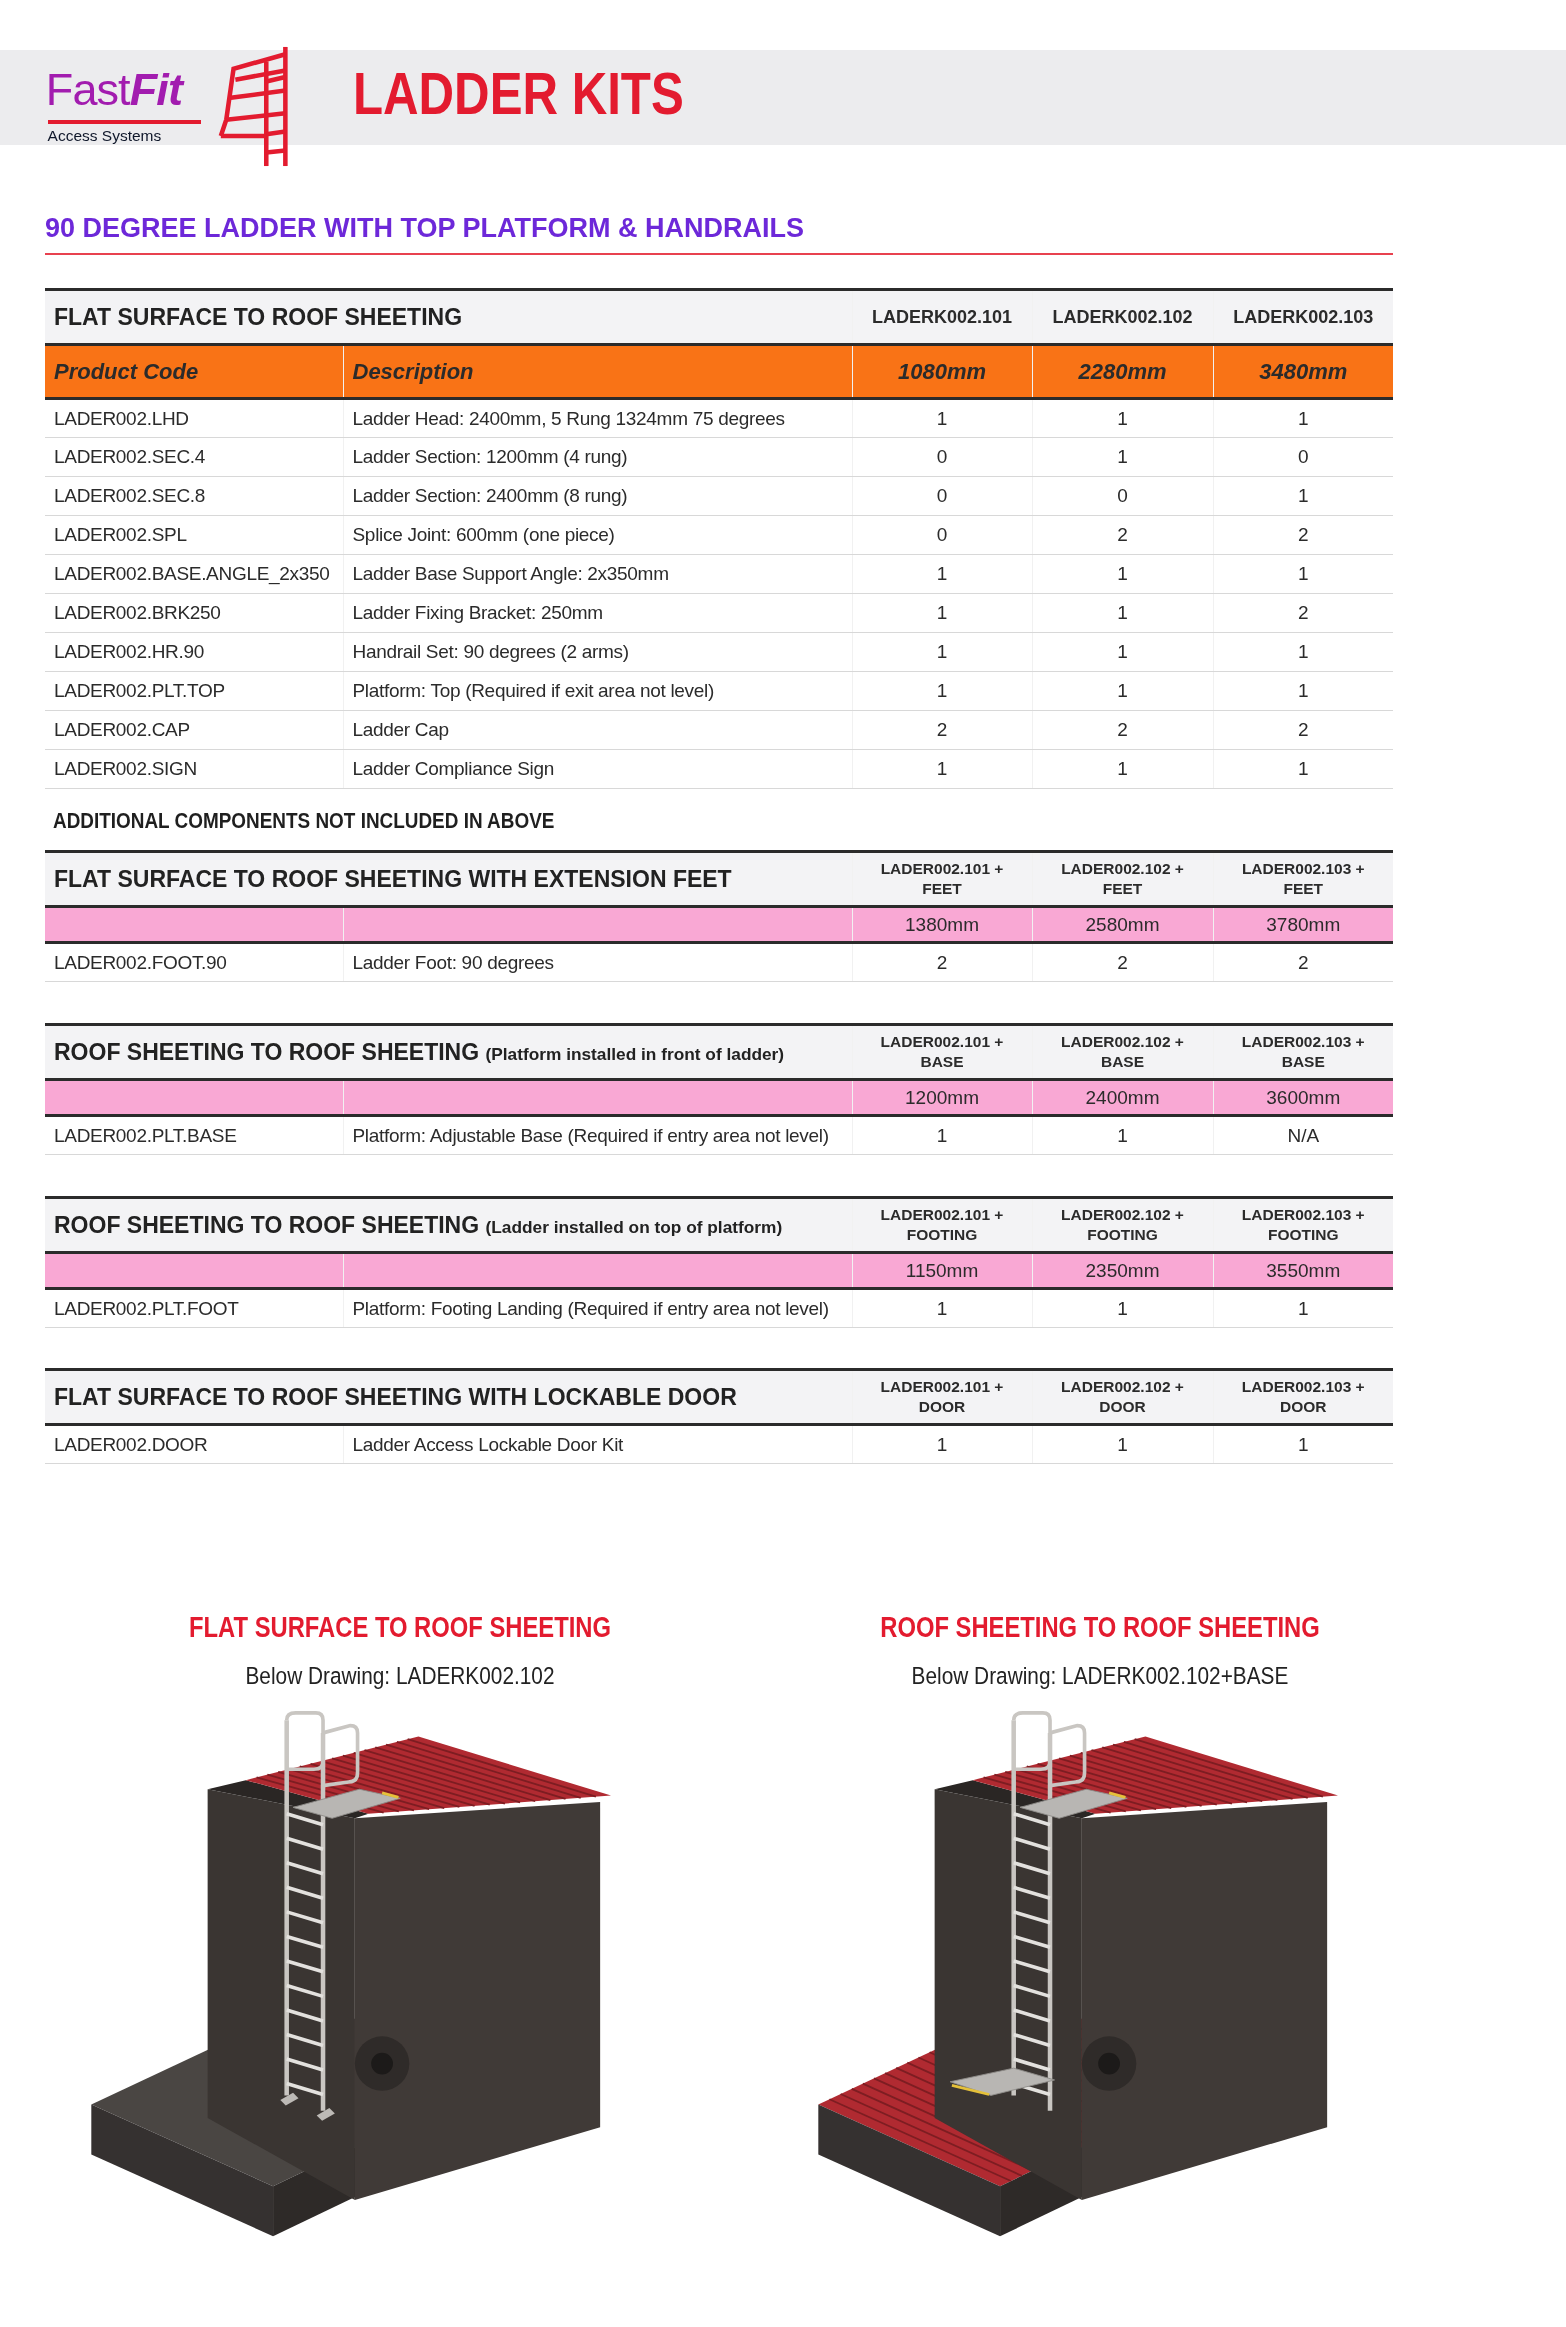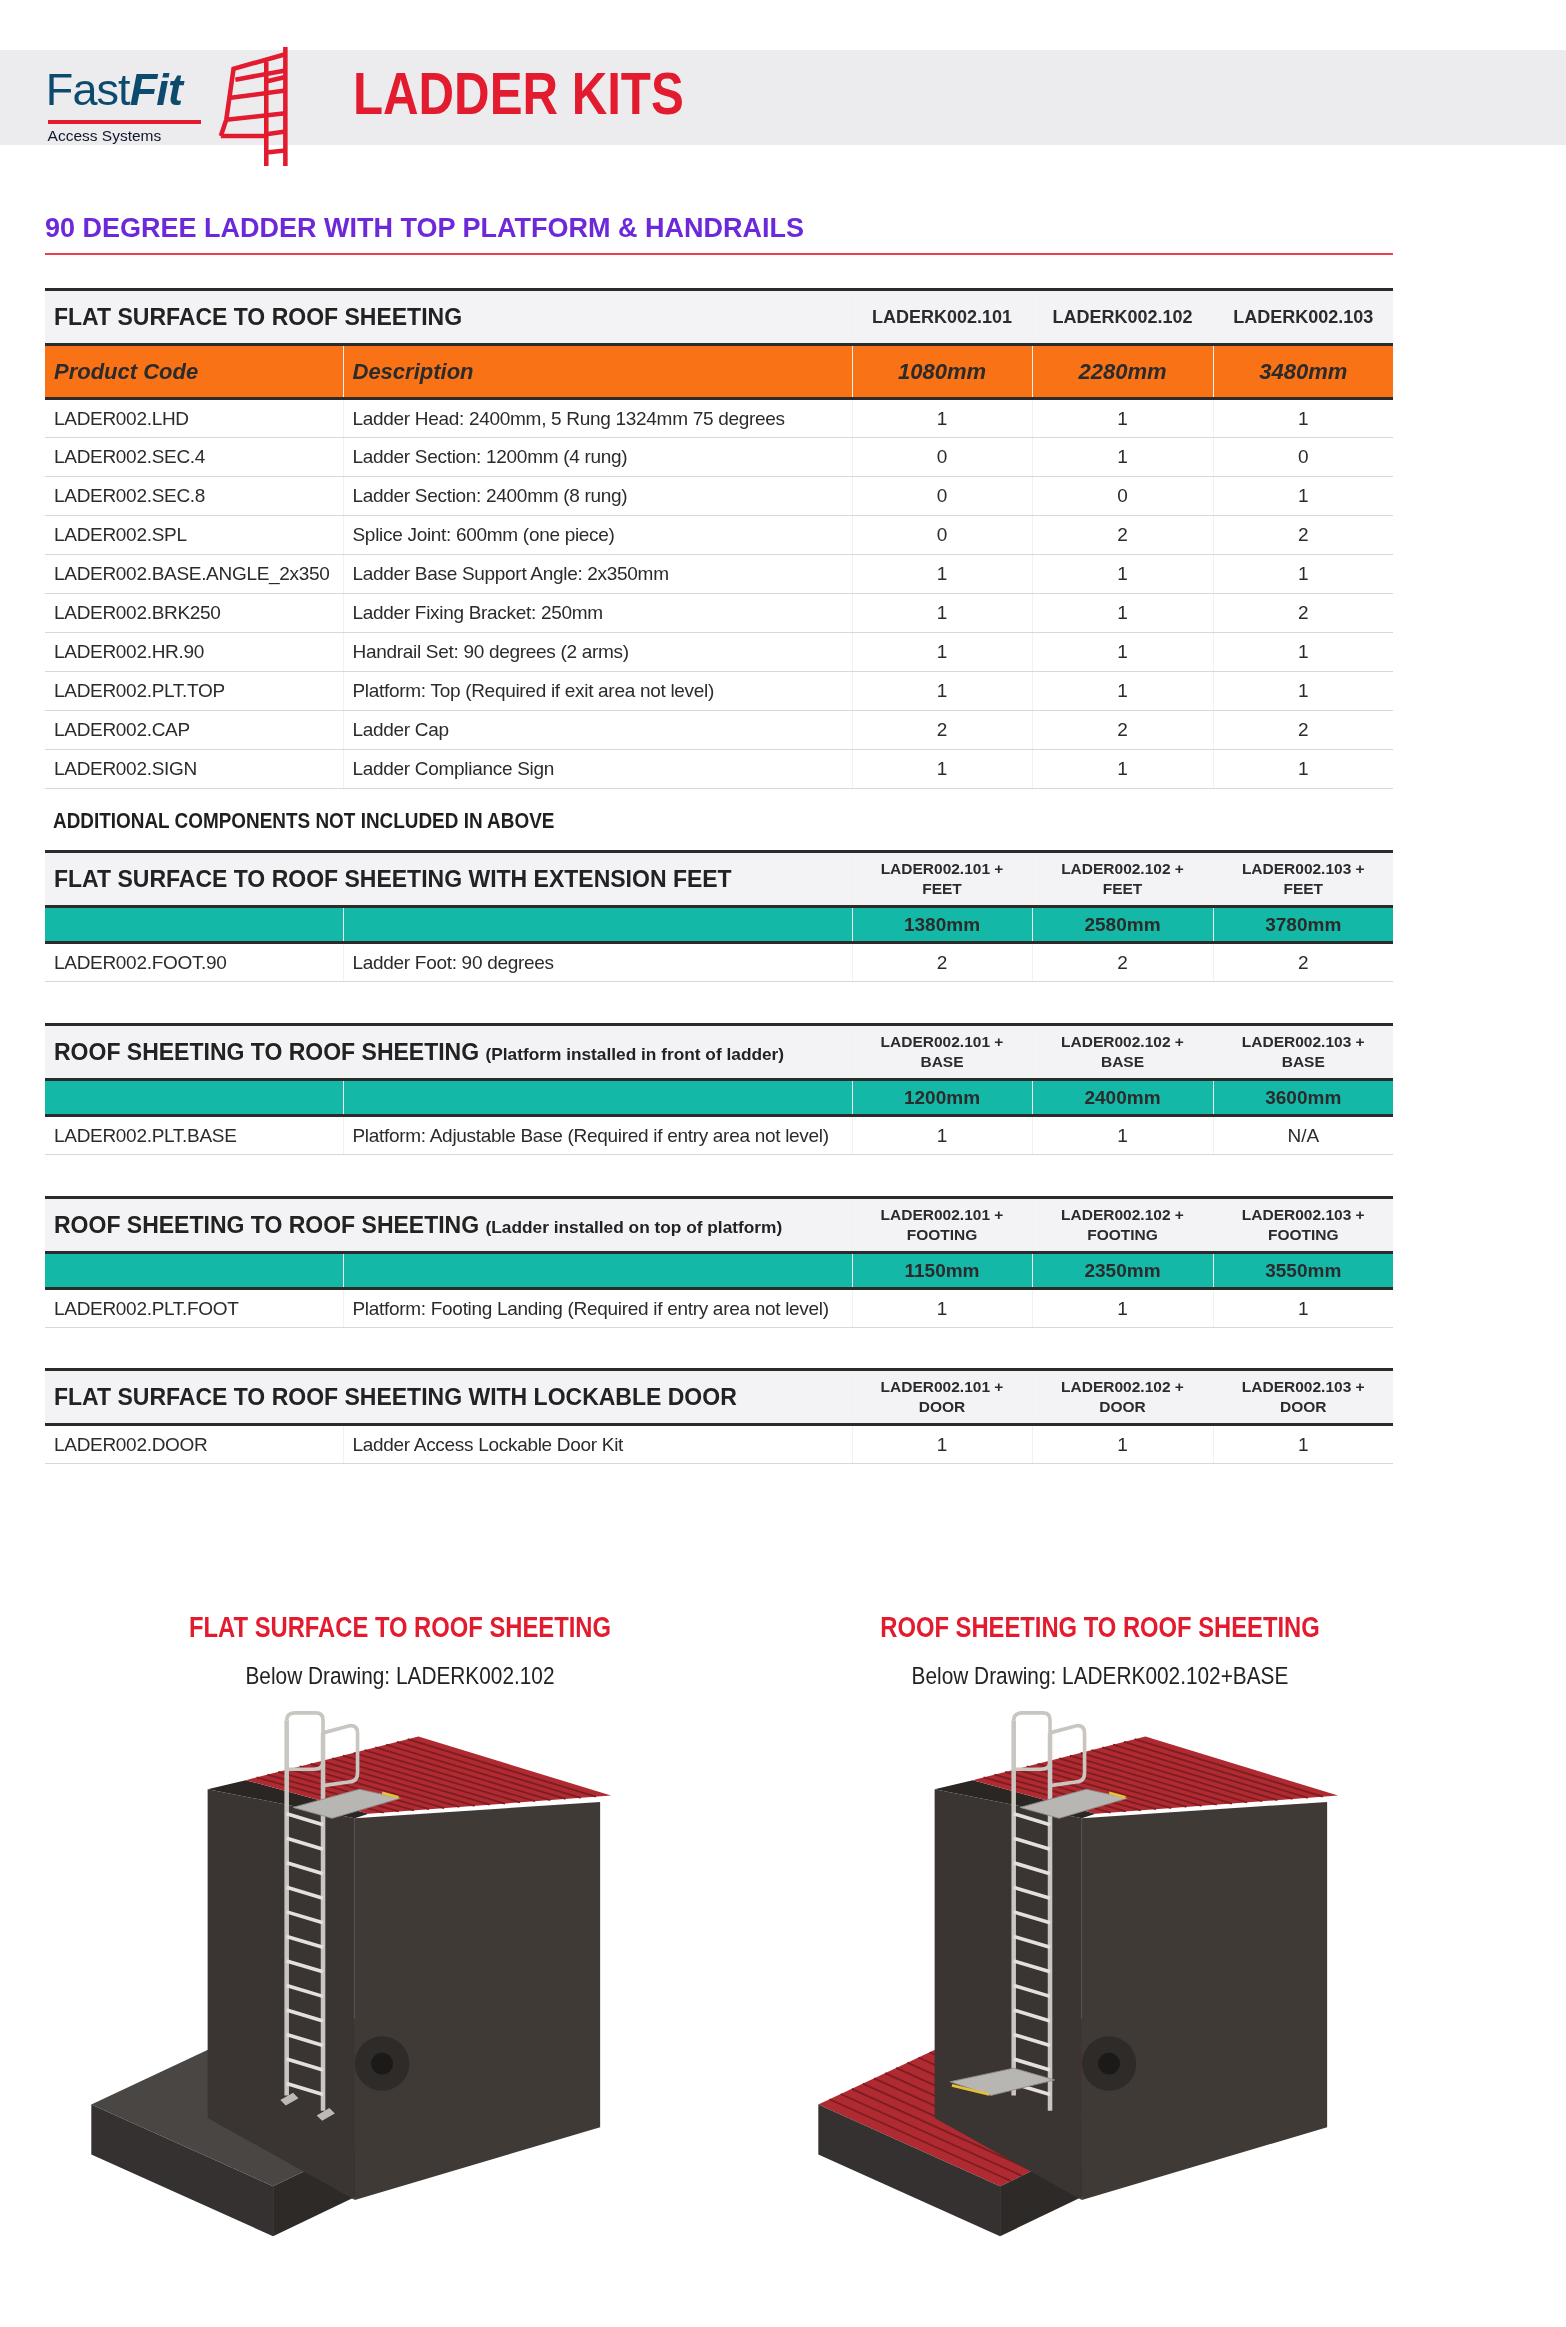--- a/index.html
+++ b/index.html
@@ -1,21 +1,21 @@
 <!DOCTYPE html>
 <html style="font-size:14.5px"><head>
 <meta charset="utf-8">
 <style>
   * { box-sizing: border-box; margin: 0; padding: 0; }
   html, body { width: 1566px; height: 2327px; background: #ffffff; overflow: hidden; }
   body { position: relative; font-family: "Liberation Sans", sans-serif; color: #231f20; }
 
   .header-band { position: absolute; left: 0; top: 50px; width: 1566px; height: 95px; background: #ececee; }
   .logo { position: absolute; left: 44px; top: 45px; width: 245px; height: 123px; }
-  .logo-word { position: absolute; left: 1.8px; top: 22px; font-size: 45px; letter-spacing: -0.9px; color: #0c4a6e; line-height: 1; }
+  .logo-word { position: absolute; left: 1.8px; top: 22px; font-size: 45px; letter-spacing: -0.9px; color: #a21caf; line-height: 1; }
   .logo-word .fit { font-weight: bold; font-style: italic; }
   .logo-rule { position: absolute; left: 3.6px; top: 75px; width: 153px; height: 3.6px; background: #e31b2f; }
   .logo-sub { position: absolute; left: 3.6px; top: 82px; font-size: 15.5px; color: #0f172a; }
   .logo-ladder { position: absolute; left: 155px; top: 0; width: 100px; height: 123px; }
   .page-title { position: absolute; left: 353px; top: 64px; font-size: 60px; font-weight: bold; color: #e31b2f; transform: scaleX(0.82); transform-origin: left top; letter-spacing: 0px; line-height: 1; }
 
   .section-title { position: absolute; left: 45px; top: 215px; font-size: 27px; font-weight: bold; color: #6d28d9; line-height: 1; }
   .section-rule { position: absolute; left: 45px; top: 253px; width: 1348px; height: 1.8px; background: #e8414f; }
 
   table.kit { position: absolute; left: 45px; width: 1348px; border-collapse: collapse; table-layout: fixed; }
@@ -29,21 +29,21 @@
   table.kit td:last-child { border-right: none; }
 
   tr.head-row td { background: #f3f3f5; border-top: 3.6px solid #2b2b2b; border-bottom: 3.6px solid #2b2b2b; height: 55px; font-weight: bold; }
   tr.head-row td.group-title { font-size: 23px; color: #222; }
   tr.head-row td.kit-code { text-align: center; font-size: 18px; border-left: 0.9px solid #d6d6d6; }
   tr.head-row td.kit-code-2 { text-align: center; font-size: 15.5px; line-height: 1.3; border-left: 0.9px solid #d6d6d6; }
   tr.head-row .sub-note { font-size: 17.3px; }
 
   tr.col-head td { background: #f97316; height: 54px; font-weight: bold; font-size: 22px; border-bottom: 3.6px solid #2b2b2b; border-left: 0.9px solid #cfcfcf; font-style: italic; }
   tr.col-head td.num { font-size: 22px; }
-  tr.len-row td { background: #14b8a6; height: 36px; font-weight: bold; font-size: 19px; border-bottom: 3.6px solid #2b2b2b; }
+  tr.len-row td { background: #f9a8d4; height: 36px; font-weight: normal; font-size: 19px; border-bottom: 3.6px solid #2b2b2b; }
 
   tr.data-row td { height: 39px; border-bottom: 1.8px solid #d8d8d8; font-size: 19px; }
   tr.data-row td.code, tr.data-row td.desc { letter-spacing: -0.3px; }
 
   .additional { position: absolute; left: 53px; top: 808px; font-size: 22px; font-weight: bold; color: #1f1f1f; transform: scaleX(0.86); transform-origin: left top; }
 
   .draw-title { position: absolute; font-size: 29px; font-weight: bold; color: #e31b2f; text-align: center; transform: scaleX(0.82); line-height: 1; }
   .draw-sub { position: absolute; font-size: 24.5px; color: #222; text-align: center; transform: scaleX(0.85); line-height: 1; }
   .drawing { position: absolute; }
 </style>

